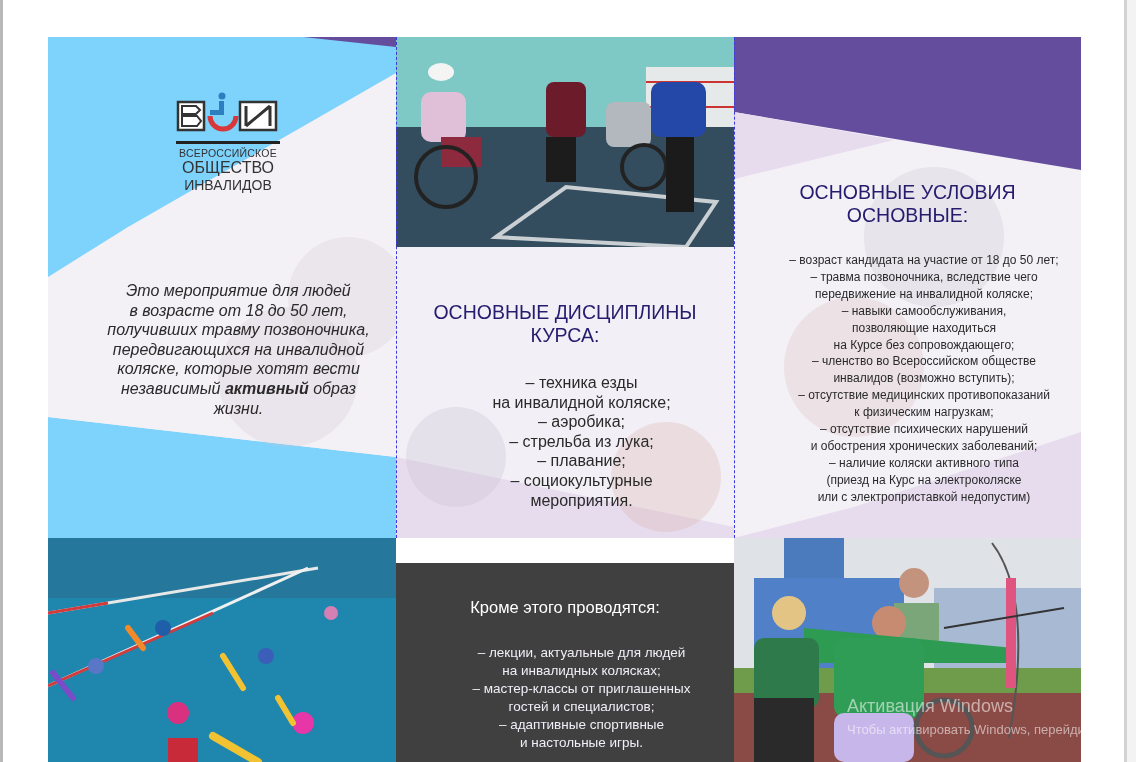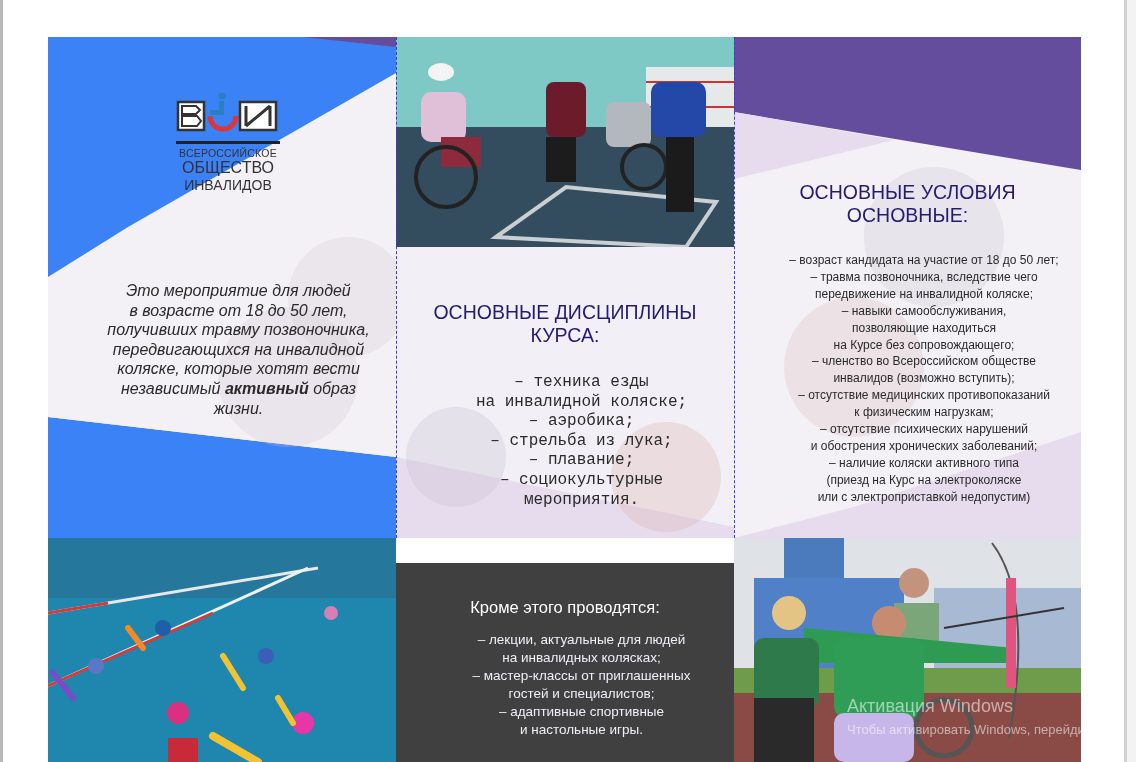--- a/index.html
+++ b/index.html
@@ -17,21 +17,21 @@
   .wm2{position:absolute;left:847px;top:722px;font-size:13px;color:rgba(255,255,255,0.55);white-space:nowrap;}
 </style>
 </head>
 <body>
 
 <div class="left-edge"></div>
 <div class="right-gutter"></div>
 
 <div class="page">
 
-  <div class="panel" style="left:0;top:0;width:348px;height:501px;background:#3b82f6;">
+  <div class="panel" style="left:0;top:0;width:348px;height:501px;background:#7dd3fc;">
     <svg class="wash" width="348" height="501">
       <polygon points="255,0 348,0 348,10" fill="#644d9c"></polygon>
       <polygon points="348,38 0,300 0,380 348,420" fill="#f1ecf4"></polygon>
       <polygon points="348,10 348,38 0,300 0,75" fill="#f6f3f8" opacity="0.0"></polygon>
       <polygon points="348,36 80,190 0,240 0,380 348,420" fill="#f4f1f6"></polygon>
       <circle cx="240" cy="340" r="70" fill="#cdc3cf" opacity="0.25"></circle>
       <circle cx="300" cy="260" r="60" fill="#c6bdc9" opacity="0.2"></circle>
     </svg>
 
     <div style="position:absolute;left:128px;top:53px;width:104px;">
@@ -80,21 +80,21 @@
         <circle cx="50" cy="140" r="30" fill="none" stroke="#222" stroke-width="4"></circle>
         <rect x="150" y="45" width="40" height="55" rx="8" fill="#6b1b2a"></rect>
         <rect x="150" y="100" width="30" height="45" fill="#1c1c1c"></rect>
         <rect x="210" y="65" width="45" height="45" rx="8" fill="#b3b8be"></rect>
         <circle cx="248" cy="130" r="22" fill="none" stroke="#222" stroke-width="4"></circle>
         <rect x="255" y="45" width="55" height="55" rx="10" fill="#2448a8"></rect>
         <rect x="270" y="100" width="28" height="75" fill="#1b1b1b"></rect>
       </svg>
     </div>
     <div class="ttl" style="top:264px;font-size:19.5px;line-height:23px;"><span>ОСНОВНЫЕ ДИСЦИПЛИНЫ</span><br><span>КУРСА:</span></div>
-    <div class="txt" style="top:336px;font-size:16px;line-height:19.6px;font-family:Liberation Mono, monospace;">– техника езды
+    <div class="txt" style="top:336px;font-size:16px;line-height:19.6px;">– техника езды
 на инвалидной коляске;
 – аэробика;
 – стрельба из лука;
 – плавание;
 – социокультурные
 мероприятия.</div>
   </div>
 
   <div class="panel" style="left:686px;top:0;width:347px;height:501px;background:#f3f0f6;">
     <svg class="wash" width="347" height="501">
@@ -140,21 +140,21 @@
       <line x1="175" y1="118" x2="195" y2="150" stroke="#f1c232" stroke-width="6" stroke-linecap="round"></line>
       <line x1="230" y1="160" x2="245" y2="185" stroke="#f1c232" stroke-width="6" stroke-linecap="round"></line>
       <line x1="165" y1="198" x2="210" y2="224" stroke="#f1c232" stroke-width="8" stroke-linecap="round"></line>
       <line x1="5" y1="135" x2="25" y2="160" stroke="#7a4cc7" stroke-width="6" stroke-linecap="round"></line>
       <rect x="120" y="200" width="30" height="24" fill="#c92a3a"></rect>
     </svg>
   </div>
 
   <div class="panel" style="left:348px;top:501px;width:338px;height:220px;background:#404040;margin-top:25px;">
     <div class="ttl" style="top:35px;color:#ffffff;font-size:16.5px;">Кроме этого проводятся:</div>
-    <div class="txt" style="top:68px;color:#f1eef7;font-size:13.5px;line-height:18px;">– лекции, актуальные для людей
+    <div class="txt" style="top:81px;color:#f1eef7;font-size:13.5px;line-height:18px;">– лекции, актуальные для людей
 на инвалидных колясках;
 – мастер-классы от приглашенных
 гостей и специалистов;
 – адаптивные спортивные
 и настольные игры.</div>
   </div>
 
   <div class="photo" style="left:686px;top:501px;width:347px;height:224px;background:#cfd6de;">
     <svg width="347" height="224">
       <rect width="347" height="160" fill="#dfe3e8"></rect>

